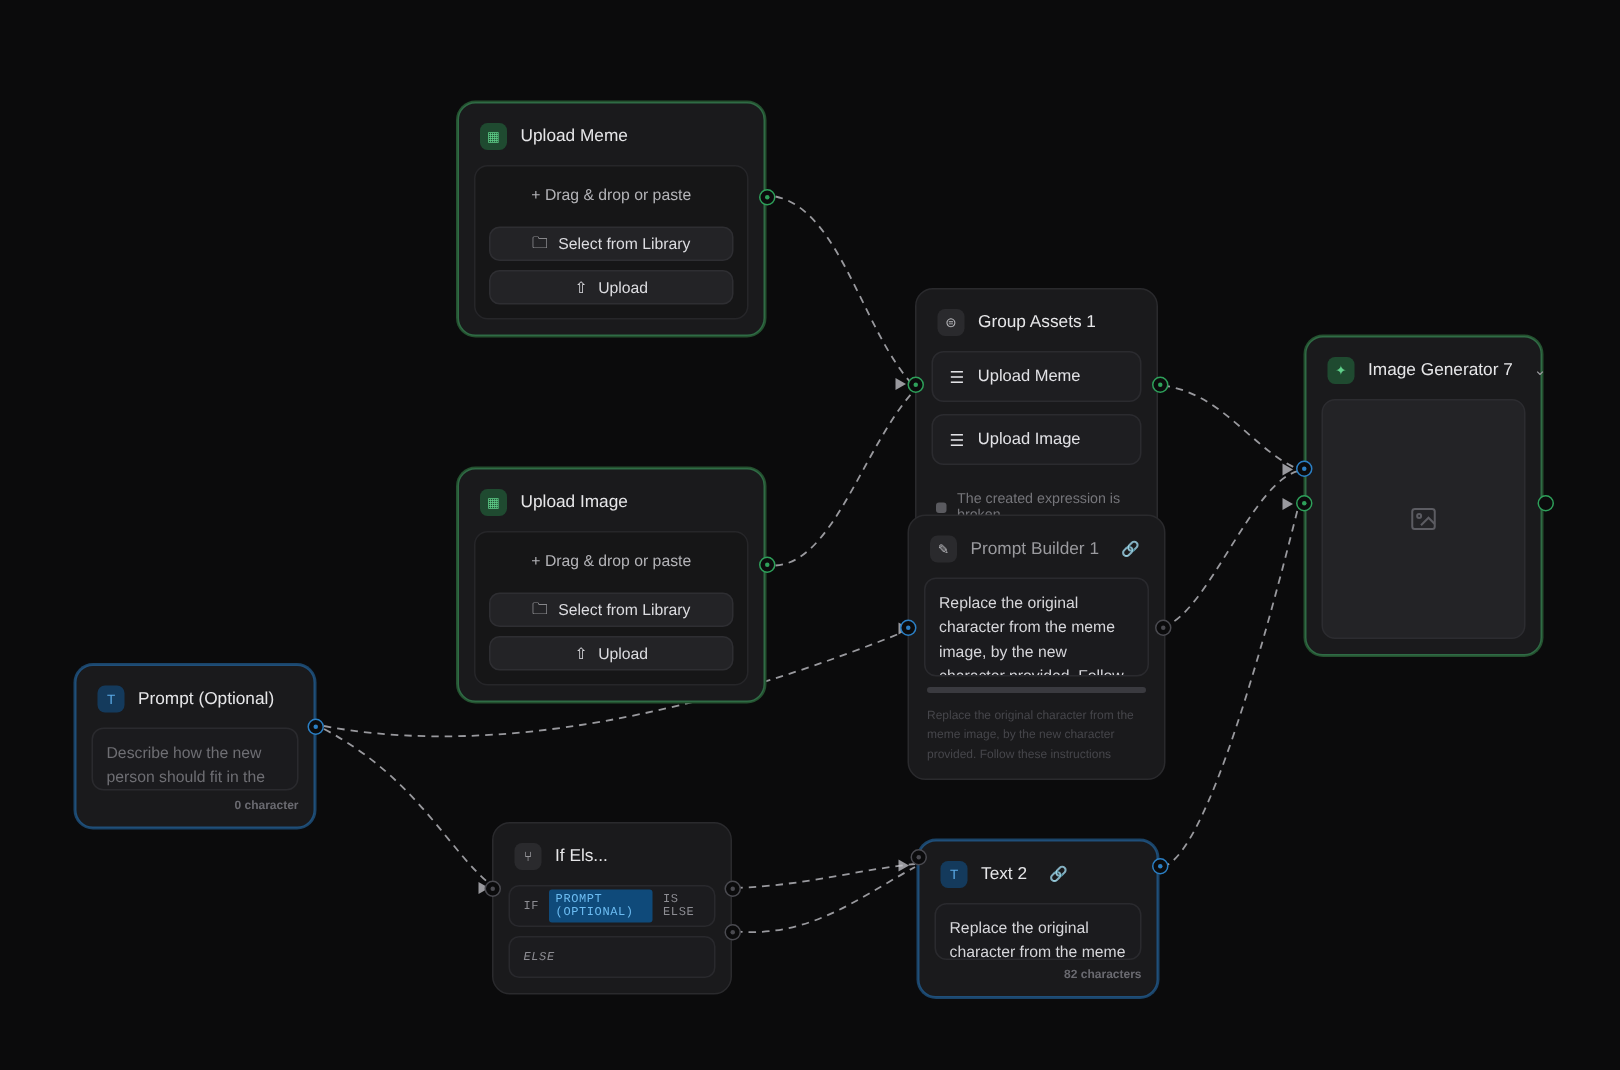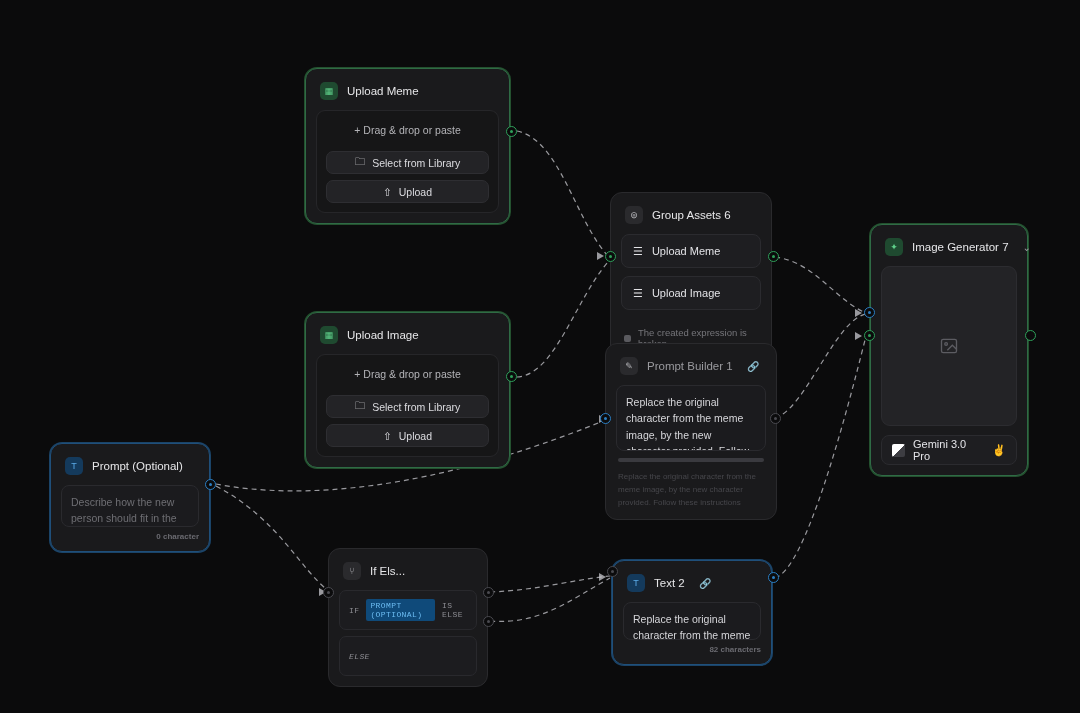--- a/index.html
+++ b/index.html
@@ -74,21 +74,21 @@
   .modelrow {
     display:flex; align-items:center; gap:8px; margin-top:9px;
     background:#1e1e21; border:1px solid #2b2b2f; border-radius:8px;
     height:30px; padding:0 10px; font-size:11px; color:#e4e4e8;
   }
   .glogo { width:13px; height:13px; border-radius:2px; background:linear-gradient(135deg,#ffffff 0 50%, #3d3d42 50% 100%); flex:none; }
 
   .cond {
     display:flex; align-items:center; gap:7px;
     background:#1c1c1f; border:1px solid #29292d; border-radius:7px;
-    height:40px; padding:0 9px; margin-bottom:6px;
+    height:28px; padding:0 9px; margin-bottom:6px;
     font-family:"Liberation Mono", monospace; font-size:8px; color:#8d8d93;
     letter-spacing:.4px;
   }
   .cond:last-child { margin-bottom:0;font-style:italic; }
   .cond .tk { background:#0f4a7a; color:#6cbcf2; padding:2px 4px; border-radius:2px; }
 
   .port {
     position:absolute; width:11px; height:11px; border-radius:50%;
     background:#0b0b0c; z-index:5;
   }
@@ -168,21 +168,21 @@
         <span>⇧</span>
         <span>Upload</span>
       </div>
     </div>
   </div>
   <div class="port green" style="left:506px; top:371px;"></div>
 
   <div class="node" style="left:610px; top:192px; width:162px;">
     <div class="nhead">
       <span class="nicon gray">⊜</span>
-      <span class="ntitle">Group Assets 6</span>
+      <span class="ntitle">Group Assets 1</span>
     </div>
     <div class="listrow">
       <span>☰</span>
       <span>Upload Meme</span>
     </div>
     <div class="listrow">
       <span>☰</span>
       <span>Upload Image</span>
     </div>
     <div class="warn">
@@ -215,25 +215,20 @@
       <span class="ntitle">Image Generator 7</span>
       <span class="chev">⌄</span>
     </div>
     <div class="imgbox">
       <svg width="20" height="20" viewBox="0 0 24 24" fill="none" stroke="#5c5c62" stroke-width="1.6">
         <rect x="3" y="4" width="18" height="16" rx="2"></rect>
           <circle cx="8.5" cy="9.5" r="1.6"></circle>
           <path d="M21 16l-5-5-6 6"></path>
       </svg>
     </div>
-    <div class="modelrow">
-      <span class="glogo"></span>
-      <span>Gemini 3.0 Pro</span>
-      <span>✌️</span>
-    </div>
   </div>
   <div class="port blue" style="left:864px; top:307px;"></div>
   <div class="port green" style="left:864px; top:330px;"></div>
   <div class="port green hollow" style="left:1025px; top:330px;"></div>
 
   <div class="node sel-blue" style="left:50px; top:443px; width:160px;">
     <div class="nhead">
       <span class="nicon blue">T</span>
       <span class="ntitle">Prompt (Optional)</span>
     </div>

